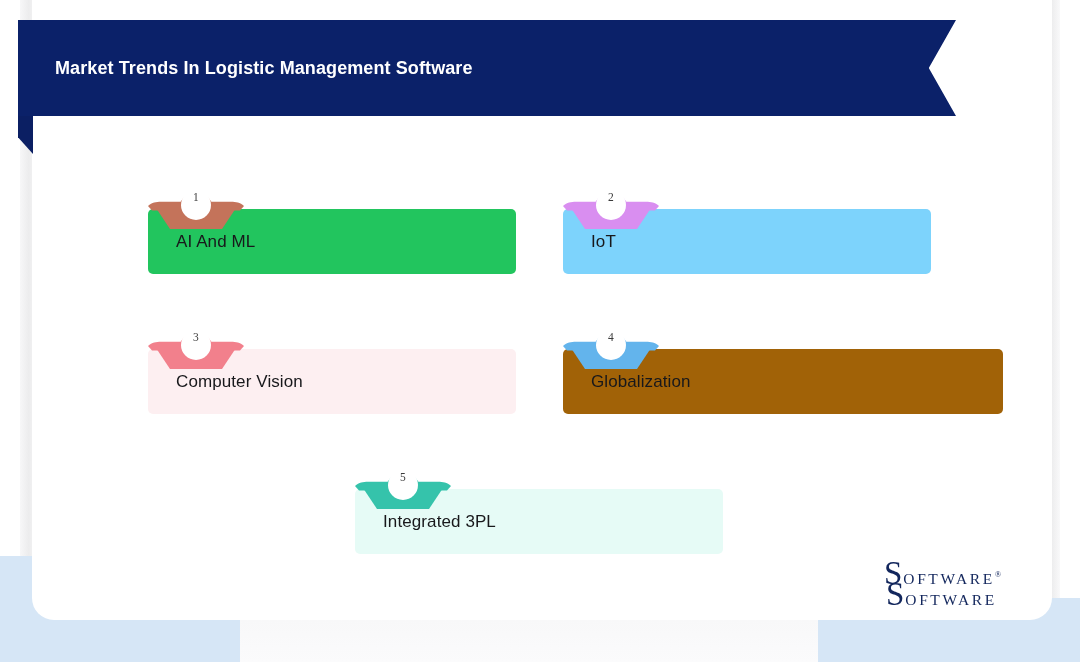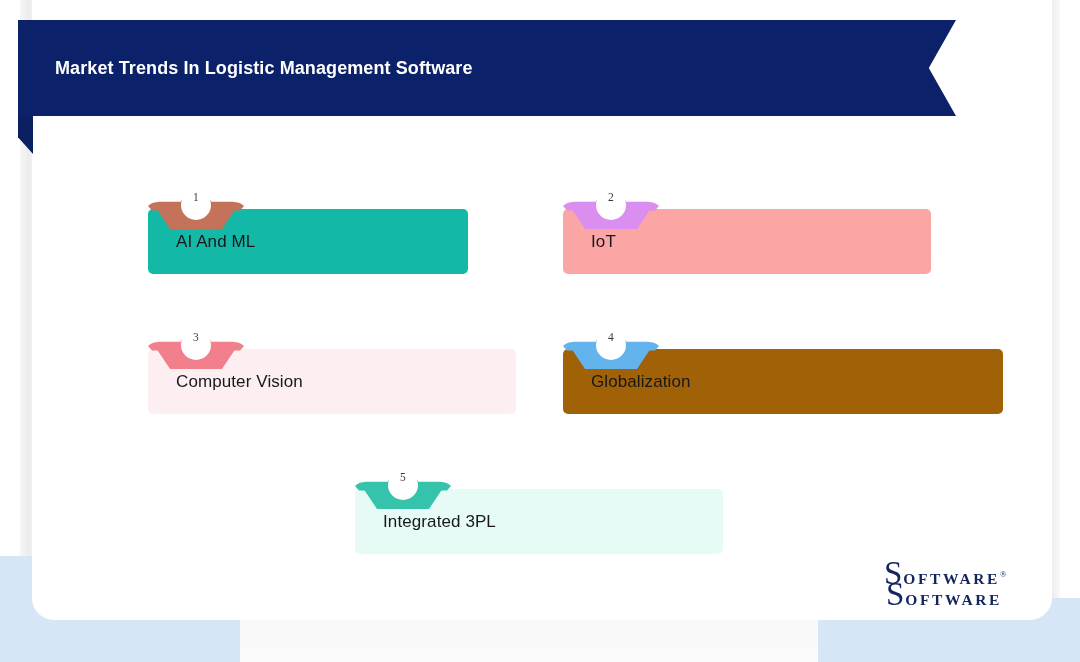--- a/index.html
+++ b/index.html
@@ -206,21 +206,21 @@
   .logo-row.r1 { left: 0; top: 0; }
   .logo-row.r2 { left: 2px; top: 21px; }
   .logo-cap {
     font-size: 33px;
     line-height: 0.82;
     font-weight: normal;
   }
   .logo-rest {
     font-size: 15.5px;
     letter-spacing: 2.6px;
-    font-weight: bold;
+    font-weight: normal;
     margin-left: 1px;
   }
   .logo-reg {
     font-size: 8.5px;
     vertical-align: super;
     position: relative;
     top: -7px;
     left: 0px;
   }
 </style>
@@ -241,35 +241,35 @@
   <div class="card"></div>
 
   <div class="ribbon-wrap">
     <div class="ribbon-fold"></div>
     <div class="ribbon-main"></div>
     <div class="ribbon-title">Market Trends In Logistic Management Software</div>
   </div>
 
   <div id="items-layer">
       <div class="item" style="left: 148px; top: 168px; width: 368px; height: 106px;">
-        <div class="panel" style="width: 320px; height: 65px; background: #14b8a6; text-align: center;">
+        <div class="panel" style="width: 368px; height: 65px; background: #22c55e; text-align: center;">
           <div class="panel-label" style="color: rgb(24, 24, 27);">AI And ML</div>
         </div>
         <div class="icon">
           <svg viewBox="0 0 96 62" xmlns="http://www.w3.org/2000/svg" aria-hidden="true">
             <path d="M30.5 42 A17.5 17.5 0 0 1 65.5 42 L58.5 42 A10.5 10.5 0 0 0 37.5 42 Z" fill="#c4735a"></path>
             <path d="M0 38 C4 34.5 8 33.8 13 33.8 L83 33.8 C88 33.8 92 34.5 96 38 L92 42.5 L4 42.5 Z" fill="#c4735a"></path>
             <path d="M8 40 L88 40 L74 61 L22 61 Z" fill="#c4735a"></path>
             <circle cx="48" cy="37" r="15" fill="#ffffff"></circle>
           </svg>
           <div class="icon-num">1</div>
         </div>
       </div>
       <div class="item" style="left: 563px; top: 168px; width: 368px; height: 106px;">
-        <div class="panel" style="width: 368px; height: 65px; background: #fca5a5;">
+        <div class="panel" style="width: 368px; height: 65px; background: #7dd3fc;">
           <div class="panel-label" style="color: rgb(24, 24, 27);">IoT</div>
         </div>
         <div class="icon">
           <svg viewBox="0 0 96 62" xmlns="http://www.w3.org/2000/svg" aria-hidden="true">
             <path d="M30.5 42 A17.5 17.5 0 0 1 65.5 42 L58.5 42 A10.5 10.5 0 0 0 37.5 42 Z" fill="#d98ef0"></path>
             <path d="M0 38 C4 34.5 8 33.8 13 33.8 L83 33.8 C88 33.8 92 34.5 96 38 L92 42.5 L4 42.5 Z" fill="#d98ef0"></path>
             <path d="M8 40 L88 40 L74 61 L22 61 Z" fill="#d98ef0"></path>
             <circle cx="48" cy="37" r="15" fill="#ffffff"></circle>
           </svg>
           <div class="icon-num">2</div>

